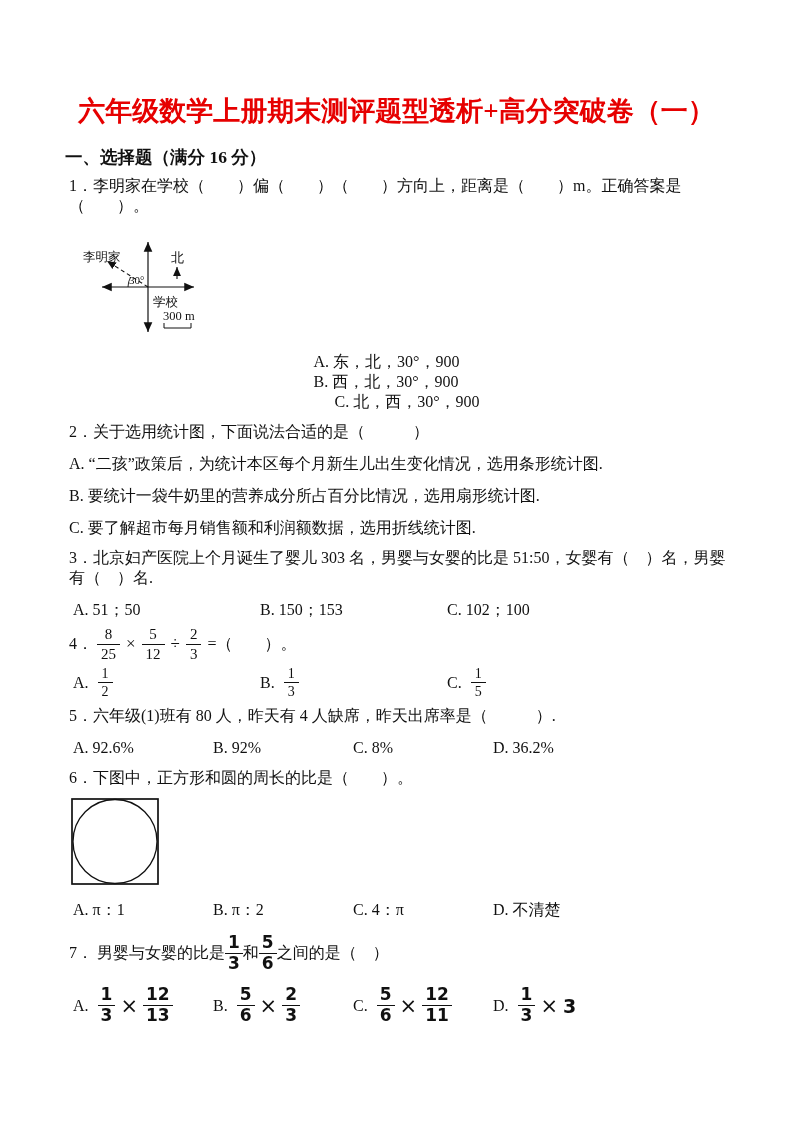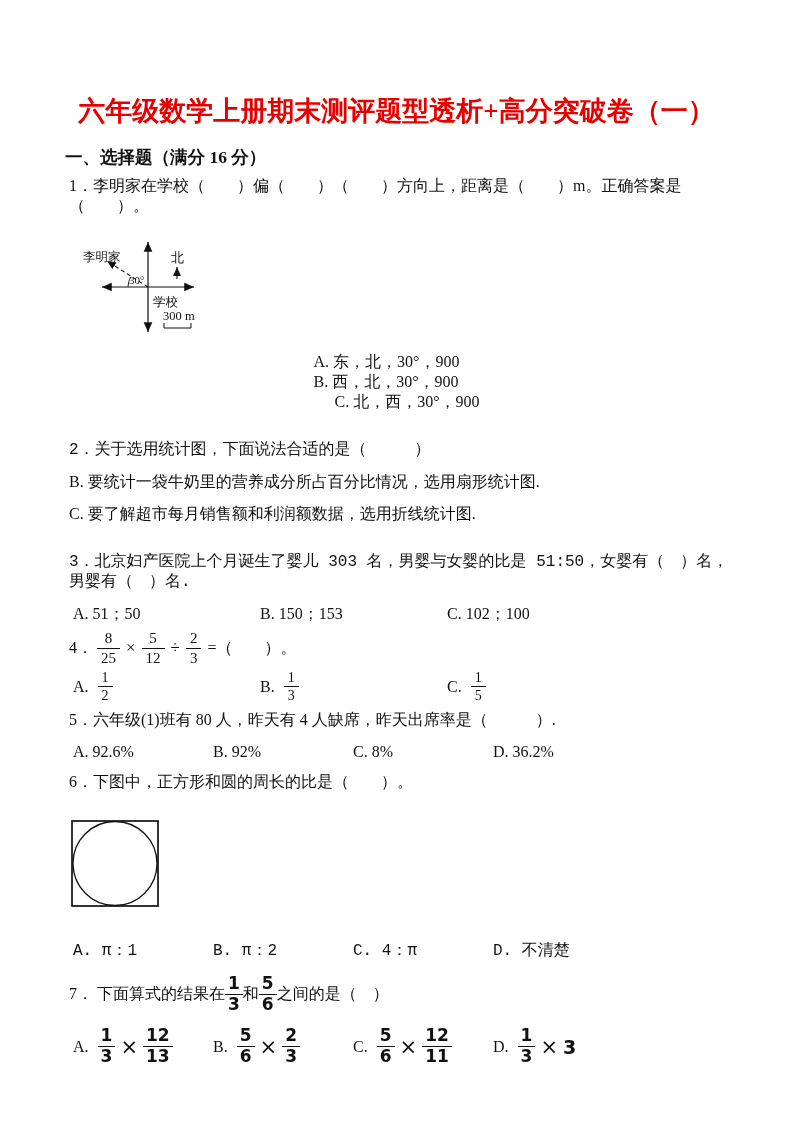--- a/index.html
+++ b/index.html
@@ -11,21 +11,21 @@
   }
   .title {
     margin: 0; padding-top: 92px; text-align: center;
     color: #e60000; font-size: 27px; font-weight: bold; line-height: 38px;
   }
   .content { margin: 0 52px 0 65px; }
   .section { margin: 16px 0 0; font-size: 17.5px; font-weight: bold; line-height: 22px; }
   .qline { margin: 0; padding-left: 4px; font-size: 16px; line-height: 20px; }
   .mt6  { margin-top: 6px; }  .mt8  { margin-top: 8px; }
   .mt10 { margin-top: 10px; } .mt11 { margin-top: 11px; flex-direction: column; }
-  .mt12 { margin-top: 12px; } .mt13 { margin-top: 28px; font-family: Liberation Mono, monospace; }
+  .mt12 { margin-top: 12px; } .mt13 { margin-top: 10px; }
   .mt14 { margin-top: 14px; }
   .mt18 { margin-top: 18px; } .mt4  { margin-top: 4px; }
 
   .opt-row { display: flex; align-items: center; padding-left: 8px; font-size: 16px; line-height: 20px; }
   .opt-row .opt { flex: 0 0 auto; width: 187px; }
   .opt-row.four .opt { width: 140px; }
   .opt-row .opt:last-child { width: auto; }
 
   .expr-row { display: flex; align-items: center; padding-left: 4px; font-size: 16px; line-height: 20px; }
   .qnum { margin-right: 4px; }
@@ -84,20 +84,21 @@
       </svg>
     </div>
 
     <div class="opt-row mt11">
       <span class="opt">A. 东，北，30°，900</span>
       <span class="opt">B. 西，北，30°，900</span>
       <span class="opt">C. 北，西，30°，900</span>
     </div>
 
     <p class="qline mt13">2．关于选用统计图，下面说法合适的是（　　　）</p>
+    <p class="qline mt12">A. “二孩”政策后，为统计本区每个月新生儿出生变化情况，选用条形统计图.</p>
     <p class="qline mt12">B. 要统计一袋牛奶里的营养成分所占百分比情况，选用扇形统计图.</p>
     <p class="qline mt12">C. 要了解超市每月销售额和利润额数据，选用折线统计图.</p>
 
     <p class="qline mt13">3．北京妇产医院上个月诞生了婴儿 303 名，男婴与女婴的比是 51:50，女婴有（　）名，男婴有（　）名.</p>
     <div class="opt-row mt12">
       <span class="opt">A. 51；50</span>
       <span class="opt">B. 150；153</span>
       <span class="opt">C. 102；100</span>
     </div>
 
@@ -166,21 +167,21 @@
     </div>
     <div class="opt-row four mt13">
       <span class="opt">A. π：1</span>
       <span class="opt">B. π：2</span>
       <span class="opt">C. 4：π</span>
       <span class="opt">D. 不清楚</span>
     </div>
 
     <div class="expr-row mt14">
       <span class="qnum">7．</span>
-      <span>下面算式的结果在</span>
+      <span>男婴与女婴的比是</span>
       <span class="frac fbig">
           <span class="num">1</span>
           <span class="den">3</span>
         </span>
       <span>和</span>
       <span class="frac fbig">
           <span class="num">5</span>
           <span class="den">6</span>
         </span>
       <span>之间的是（　）</span>

